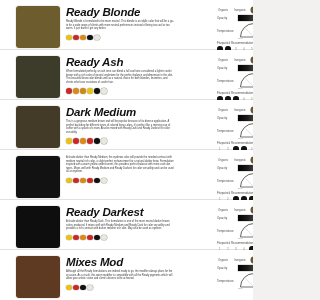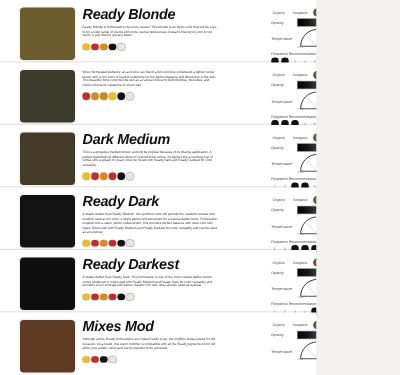--- a/index.html
+++ b/index.html
@@ -171,20 +171,21 @@
             <span class="fitz-item">4</span>
             <span class="fitz-item">5</span>
             <span class="fitz-item">6</span>
           </div>
         </div>
       </div>
     </div>
     <div class="row">
       <div class="swatch" style="background: rgb(61, 60, 42);"></div>
       <div class="mid">
+        <div class="title">Ready Ash</div>
         <div class="body">When formulated perfectly, an ash tone can blend a full cool tone considered a lighter cooler brown with a rich color of neutral undertone for the perfect balance and dimension in the skin. This beautiful brow color blends well as a natural choice for both blondes, brunettes, and clients who favor variations of cooler hair.</div>
         <div class="dots">
           <span class="dot" style="background: rgb(201, 42, 38);"></span>
           <span class="dot" style="background: rgb(217, 138, 24);"></span>
           <span class="dot" style="background: rgb(201, 138, 28);"></span>
           <span class="dot" style="background: rgb(232, 194, 21);"></span>
           <span class="dot" style="background: rgb(17, 17, 17);"></span>
           <span class="dot outline"></span>
         </div>
       </div>
@@ -286,21 +287,20 @@
             <span class="fitz-item on">4</span>
             <span class="fitz-item">5</span>
             <span class="fitz-item">6</span>
           </div>
         </div>
       </div>
     </div>
     <div class="row">
       <div class="swatch" style="background: rgb(18, 18, 18);"></div>
       <div class="mid">
-        <div class="title">Ready Dark</div>
         <div class="body">A shade darker than Ready Medium, the eyebrow color will provide the needed contrast with medium neutral rich color, a slight perfect enhancement for a natural darker brow. Formulation inspired with a warm yellow undercurrent, this provides perfect balance with more cool skin types. Mixes well with Ready Medium and Ready Darkest for color versatility and can be used as an eyeliner.</div>
         <div class="dots">
           <span class="dot" style="background: rgb(232, 194, 21);"></span>
           <span class="dot" style="background: rgb(201, 42, 38);"></span>
           <span class="dot" style="background: rgb(217, 138, 24);"></span>
           <span class="dot" style="background: rgb(201, 42, 38);"></span>
           <span class="dot" style="background: rgb(17, 17, 17);"></span>
           <span class="dot outline"></span>
         </div>
       </div>

